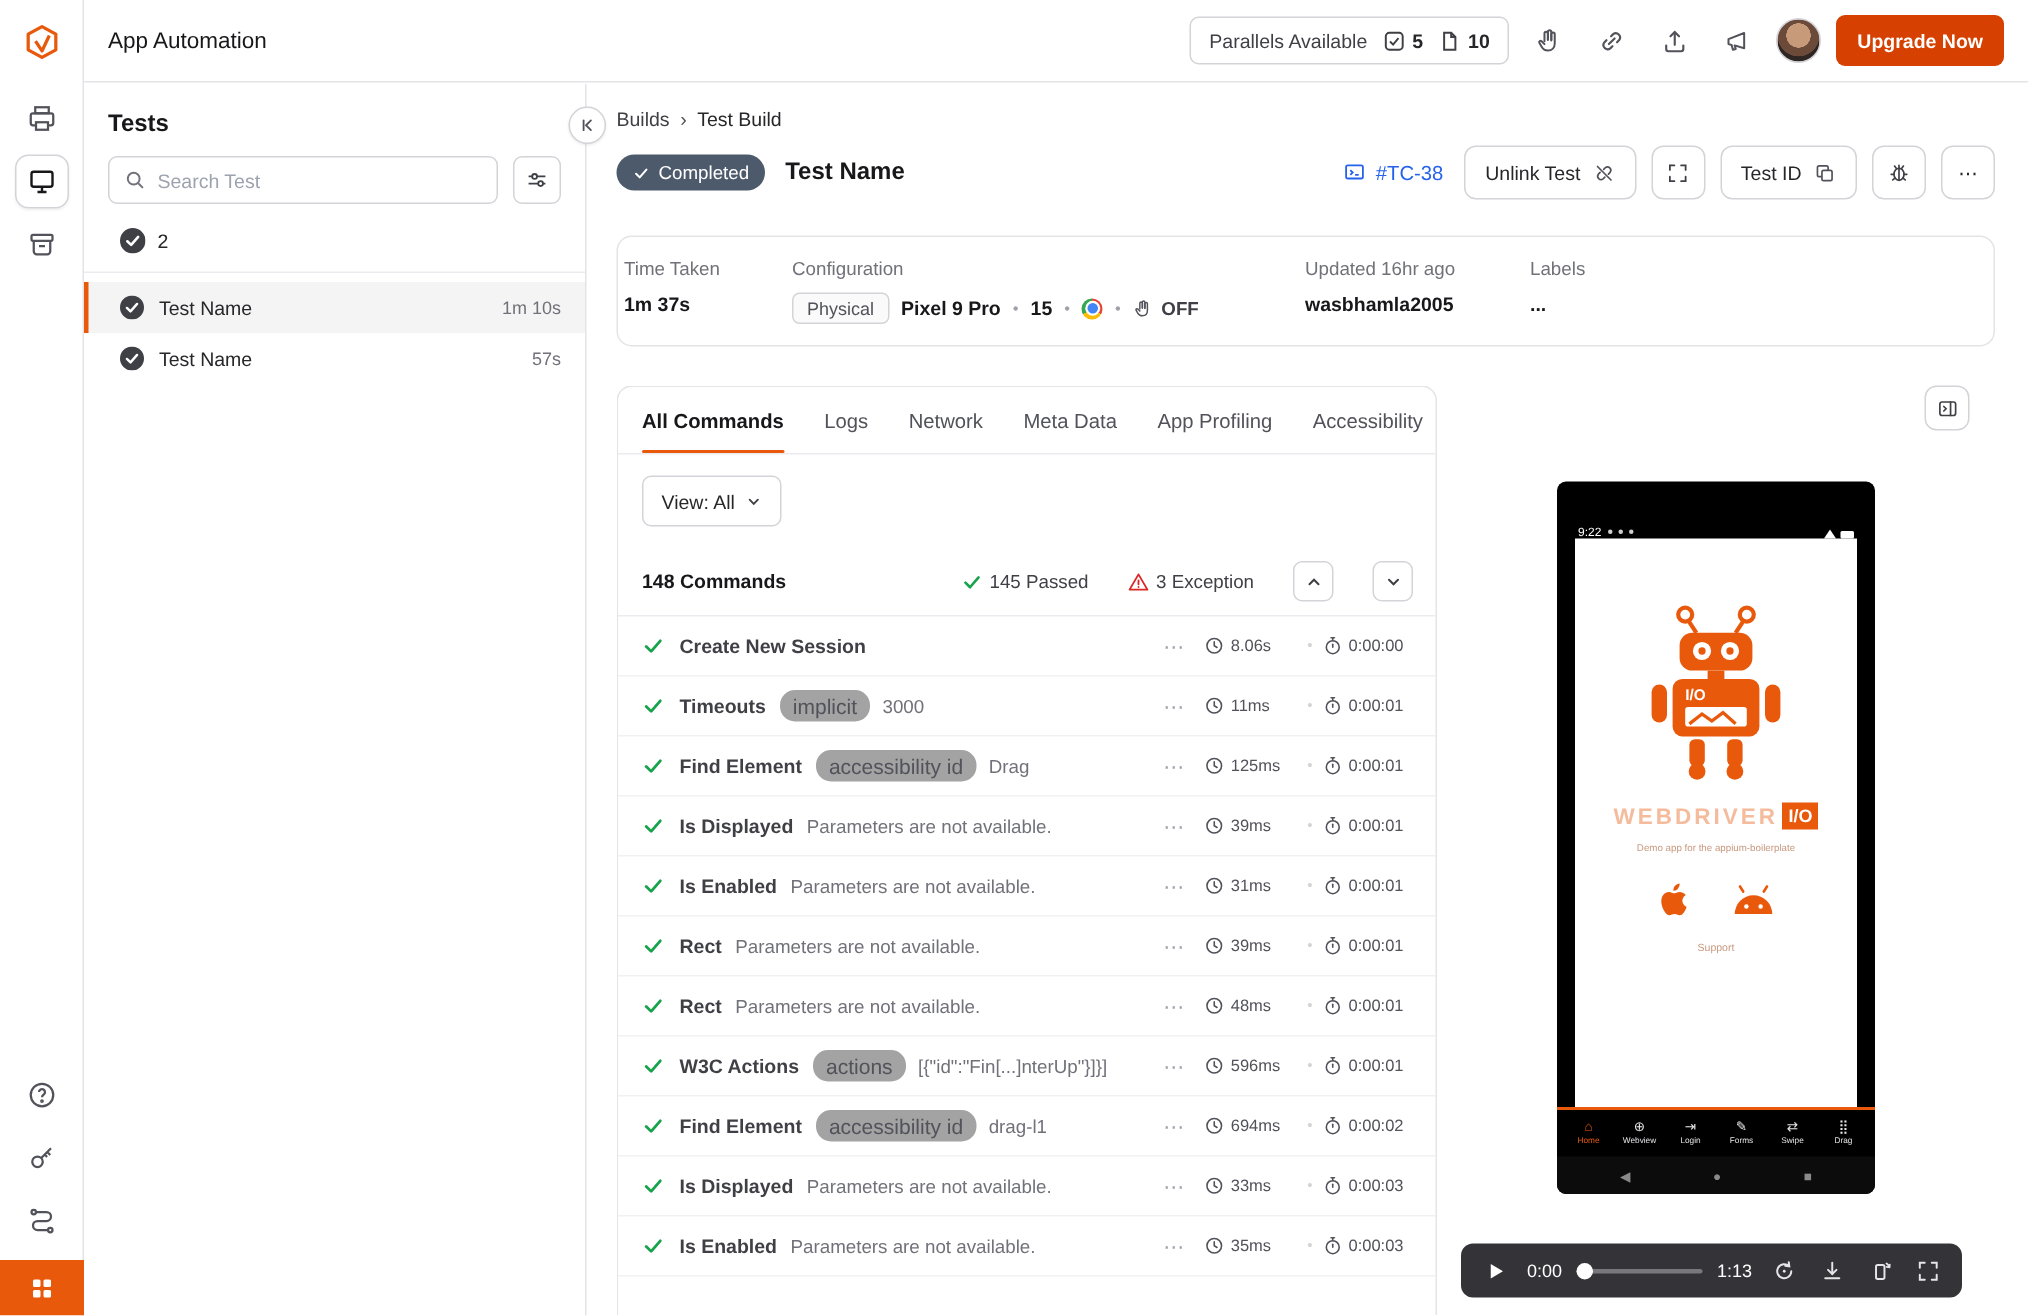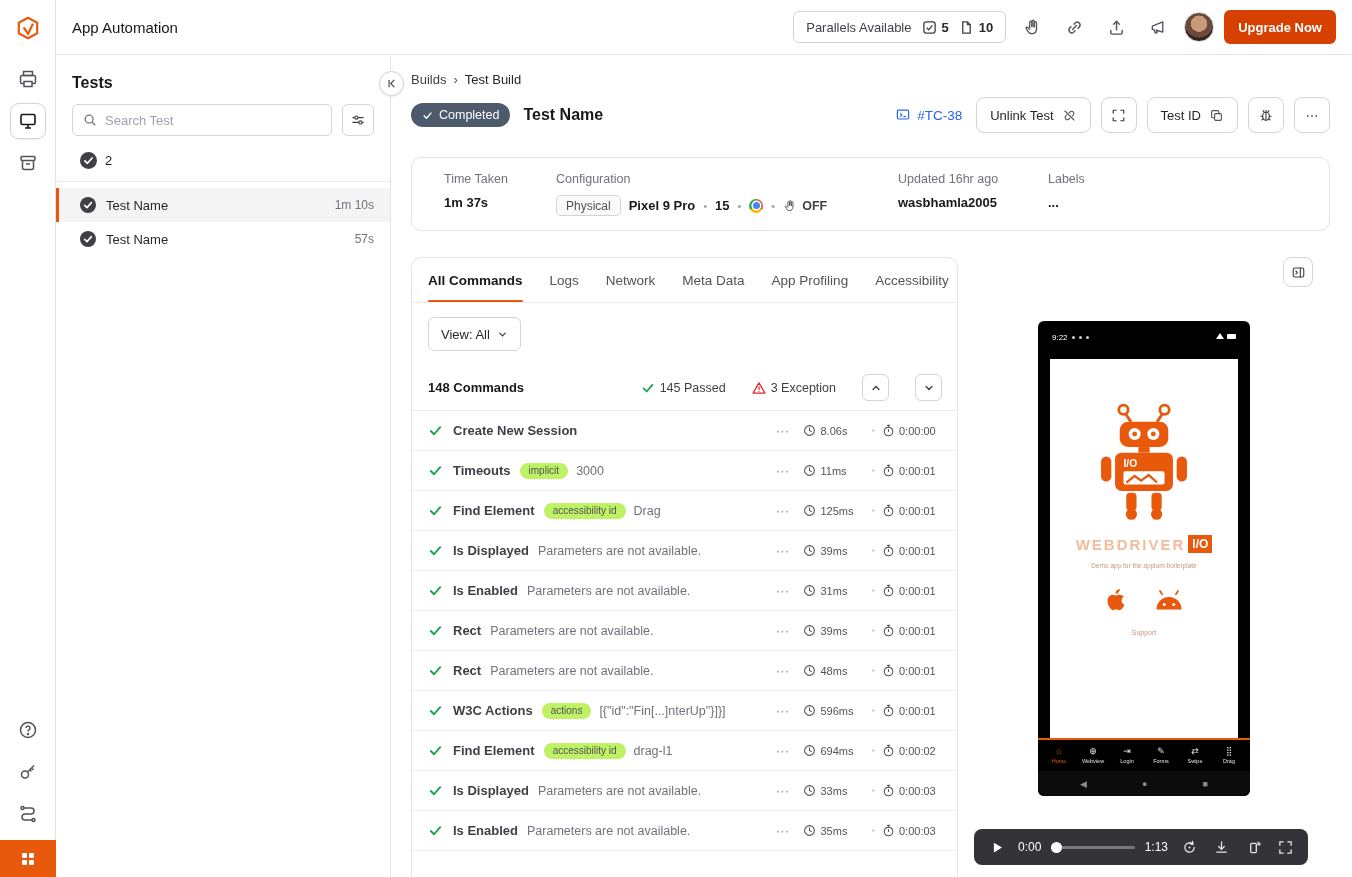--- a/index.html
+++ b/index.html
@@ -47,21 +47,21 @@
 .crumbs a{color:#3f3f46;text-decoration:none}
 .crumb-cur{color:#27272a}
 .title-row{display:flex;align-items:center;margin-bottom:24px}
 .status-pill{background:#4d5a6b;color:#fff;border-radius:20px;padding:5px 11px;display:flex;align-items:center;gap:6px;font-size:12.5px}
 .title-row h1{font-size:16px;font-weight:700;margin-left:13px}
 .title-actions{margin-left:auto;display:flex;align-items:center;gap:10px}
 .tc-link{color:#2563eb;display:flex;gap:6px;align-items:center;font-size:13.5px;text-decoration:none;margin-right:4px}
 .btn{display:flex;align-items:center;gap:8px;height:36px;border:1px solid #d4d4d8;border-radius:8px;padding:0 13px;font-size:13px;color:#27272a;background:#fff}
 .btn.sq{width:36px;padding:0;justify-content:center}
 
-.info-card{border:1px solid #e4e4e7;border-radius:10px;padding:14px 32px;display:flex;margin-bottom:26px;flex:none}
+.info-card{border:1px solid #e4e4e7;border-radius:10px;padding:14px 4px;display:flex;margin-bottom:26px;flex:none}
 .ic-label{font-size:12.5px;color:#71717a;margin-bottom:9px}
 .ic-value{font-size:13px;font-weight:700;color:#18181b}
 .ic-c1{width:112px}.ic-c2{width:342px}.ic-c3{width:150px}.ic-c4{flex:1}
 .cfg-row{display:flex;align-items:center;gap:8px}
 .pill-outline{border:1px solid #d4d4d8;border-radius:5px;padding:2.5px 9px;font-size:12px;color:#52525b;background:#fafafa}
 .sep-dot{color:#a1a1aa;font-size:11px}
 .chrome{width:14px;height:14px;border-radius:50%;background:conic-gradient(#ea4335 0 120deg,#fbbc05 120deg 240deg,#34a853 240deg 360deg);position:relative;flex:none}
 .chrome::after{content:"";position:absolute;left:3.5px;top:3.5px;width:7px;height:7px;border-radius:50%;background:#4285f4;box-shadow:0 0 0 1.5px #fff}
 .net{display:flex;align-items:center;gap:5px;font-weight:700;font-size:12.5px;color:#3f3f46}
 
@@ -78,32 +78,32 @@
 .view-btn{display:flex;align-items:center;gap:7px;border:1px solid #d4d4d8;border-radius:6px;height:34px;padding:0 12px;font-size:13px;color:#27272a;background:#fff;flex:none}
 .cmd-summary{display:flex;align-items:center;padding:9px 15px 9px 16px;border-bottom:1px solid #ececf0;flex:none}
 .cmd-total{font-weight:700;font-size:13px}
 .sum-right{margin-left:auto;display:flex;align-items:center;gap:26px}
 .sum-stat{display:flex;align-items:center;gap:5px;font-size:12.5px;color:#3f3f46}
 .nav-sq{width:27px;height:27px;border:1px solid #d4d4d8;border-radius:6px;display:flex;align-items:center;justify-content:center;color:#3f3f46;background:#fff}
 .cmd-list{flex:1;overflow:hidden}
 .cmd-row{display:flex;align-items:center;height:40px;padding:0 14px 0 16px;border-bottom:1px solid #f1f1f4}
 .cmd-check{margin-right:10px;flex:none}
 .cmd-name{font-weight:700;color:#3f3f46;font-size:13px;margin-right:9px;white-space:nowrap;flex:none}
-.cmd-badge{background:#bef264;border-radius:10px;padding:2.5px 9px;font-size:10px;color:#52525b;margin-right:8px;white-space:nowrap;flex:none}
+.cmd-badge{background:#a3a3a3;border-radius:10px;padding:2.5px 9px;font-size:14px;color:#52525b;margin-right:8px;white-space:nowrap;flex:none}
 .cmd-param{color:#71717a;font-size:12.5px;white-space:nowrap;overflow:hidden;text-overflow:ellipsis;min-width:0}
 .cmd-right{margin-left:auto;display:flex;align-items:center;gap:7px;flex:none;padding-left:8px}
 .cmd-dots{color:#a1a1aa;font-size:14px;letter-spacing:1px;margin-right:6px}
 .metric{display:flex;align-items:center;gap:4px}
 .mv{min-width:44px;font-size:11px;color:#52525b}
 .mdot{color:#d4d4d8;font-size:10px}
 
 .preview{flex:1;position:relative;min-width:0}
 .collapse-btn{position:absolute;top:0;right:17px;width:30px;height:30px;border:1px solid #d4d4d8;border-radius:8px;display:flex;align-items:center;justify-content:center;color:#3f3f46;background:#fff}
 .phone{width:212px;height:475px;background:#000;border-radius:6px;margin:64px auto 0;display:flex;flex-direction:column;padding:0 12px;position:relative}
-.p-status{height:38px;display:flex;align-items:flex-start;justify-content:space-between;color:#fff;font-size:8px;padding:12px 2px 0}
+.p-status{height:38px;display:flex;align-items:flex-end;justify-content:space-between;color:#fff;font-size:8px;padding:12px 2px 0}
 .p-sbl{display:flex;align-items:center;gap:4px}
 .sb-dot{width:3px;height:3px;background:#cfcfcf;border-radius:50%}
 .p-sbr{display:flex;align-items:center;gap:3px}
 .sb-wifi{width:0;height:0;border-left:4px solid transparent;border-right:4px solid transparent;border-bottom:6px solid #fff}
 .sb-batt{width:9px;height:5px;background:#fff;border-radius:1px}
 .p-screen{background:#fff;flex:1;display:flex;flex-direction:column;align-items:center;overflow:hidden}
 .robot{margin-top:42px}
 .brand{display:flex;align-items:center;gap:3px;margin-top:12px}
 .brand-main{font-size:15px;font-weight:700;letter-spacing:2px;color:#f4bc9c}
 .brand-io{background:#e8590c;color:#fff;font-weight:700;font-size:12px;padding:2px 4px}

